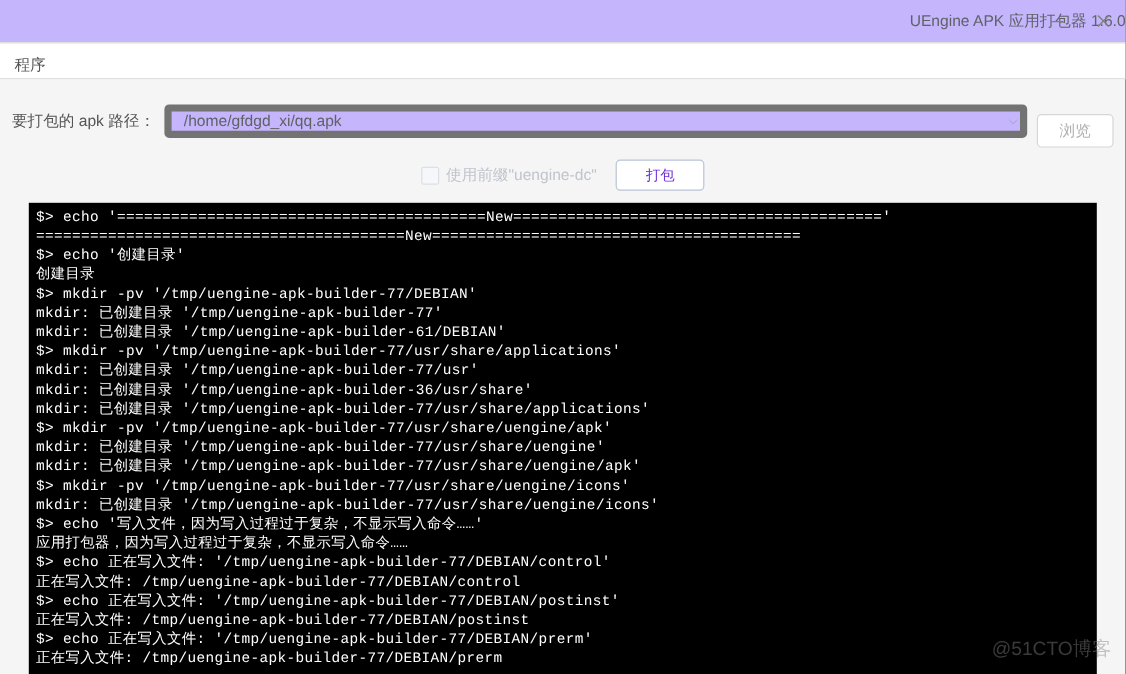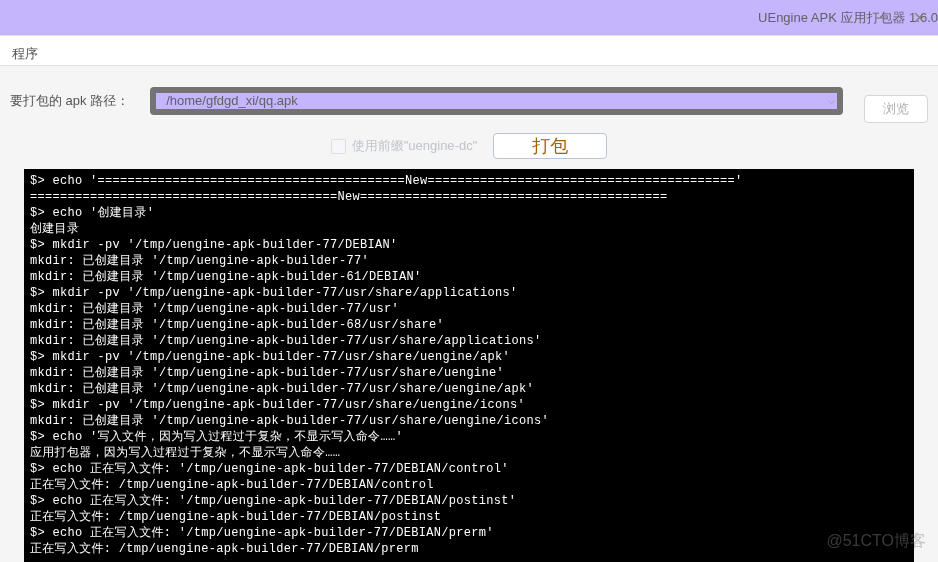--- a/index.html
+++ b/index.html
@@ -52,21 +52,21 @@
     .menu-item {
       color: #555;
       font-size: 13px;
       padding: 2px 6px;
       cursor: pointer;
     }
     .form-row {
       display: flex;
       align-items: center;
       padding: 12px 10px 4px 10px;
-      gap: 21px;
+      gap: 8px;
     }
     .form-label {
       color: #555;
       font-size: 13px;
       white-space: nowrap;
     }
     .path-input-wrap {
       flex: 1;
       position: relative;
       display: flex;
@@ -117,26 +117,26 @@
     }
     .checkbox {
       width: 15px;
       height: 15px;
       border: 1px solid #dcdfe6;
       border-radius: 2px;
       background: #f5f7fa;
     }
     .pack-btn {
       height: 26px;
-      padding: 0 38px;
+      padding: 0 24px;
       border: 1px solid #b9c4d6;
       border-radius: 4px;
       background: #fff;
-      color: #a16207;
-      font-size: 18px;
+      color: #6d28d9;
+      font-size: 12px;
       cursor: pointer;
     }
     .terminal {
       margin: 0 24px 0 24px;
       height: 413px;
       background: #000;
       color: #fff;
       font-family: "Consolas", "Courier New", monospace;
       font-size: 12px;
       line-height: 16px;
@@ -200,21 +200,21 @@
 <div class="terminal" id="terminal">
     <div class="term-line">$&gt; echo '=========================================New========================================='</div>
     <div class="term-line">=========================================New=========================================</div>
     <div class="term-line">$&gt; echo '创建目录'</div>
     <div class="term-line">创建目录</div>
     <div class="term-line">$&gt; mkdir -pv '/tmp/uengine-apk-builder-77/DEBIAN'</div>
     <div class="term-line">mkdir: 已创建目录 '/tmp/uengine-apk-builder-77'</div>
     <div class="term-line">mkdir: 已创建目录 '/tmp/uengine-apk-builder-61/DEBIAN'</div>
     <div class="term-line">$&gt; mkdir -pv '/tmp/uengine-apk-builder-77/usr/share/applications'</div>
     <div class="term-line">mkdir: 已创建目录 '/tmp/uengine-apk-builder-77/usr'</div>
-    <div class="term-line">mkdir: 已创建目录 '/tmp/uengine-apk-builder-68/usr/share'</div>
+    <div class="term-line">mkdir: 已创建目录 '/tmp/uengine-apk-builder-36/usr/share'</div>
     <div class="term-line">mkdir: 已创建目录 '/tmp/uengine-apk-builder-77/usr/share/applications'</div>
     <div class="term-line">$&gt; mkdir -pv '/tmp/uengine-apk-builder-77/usr/share/uengine/apk'</div>
     <div class="term-line">mkdir: 已创建目录 '/tmp/uengine-apk-builder-77/usr/share/uengine'</div>
     <div class="term-line">mkdir: 已创建目录 '/tmp/uengine-apk-builder-77/usr/share/uengine/apk'</div>
     <div class="term-line">$&gt; mkdir -pv '/tmp/uengine-apk-builder-77/usr/share/uengine/icons'</div>
     <div class="term-line">mkdir: 已创建目录 '/tmp/uengine-apk-builder-77/usr/share/uengine/icons'</div>
     <div class="term-line">$&gt; echo '写入文件，因为写入过程过于复杂，不显示写入命令……'</div>
     <div class="term-line">应用打包器，因为写入过程过于复杂，不显示写入命令……</div>
     <div class="term-line">$&gt; echo 正在写入文件: '/tmp/uengine-apk-builder-77/DEBIAN/control'</div>
     <div class="term-line">正在写入文件: /tmp/uengine-apk-builder-77/DEBIAN/control</div>

